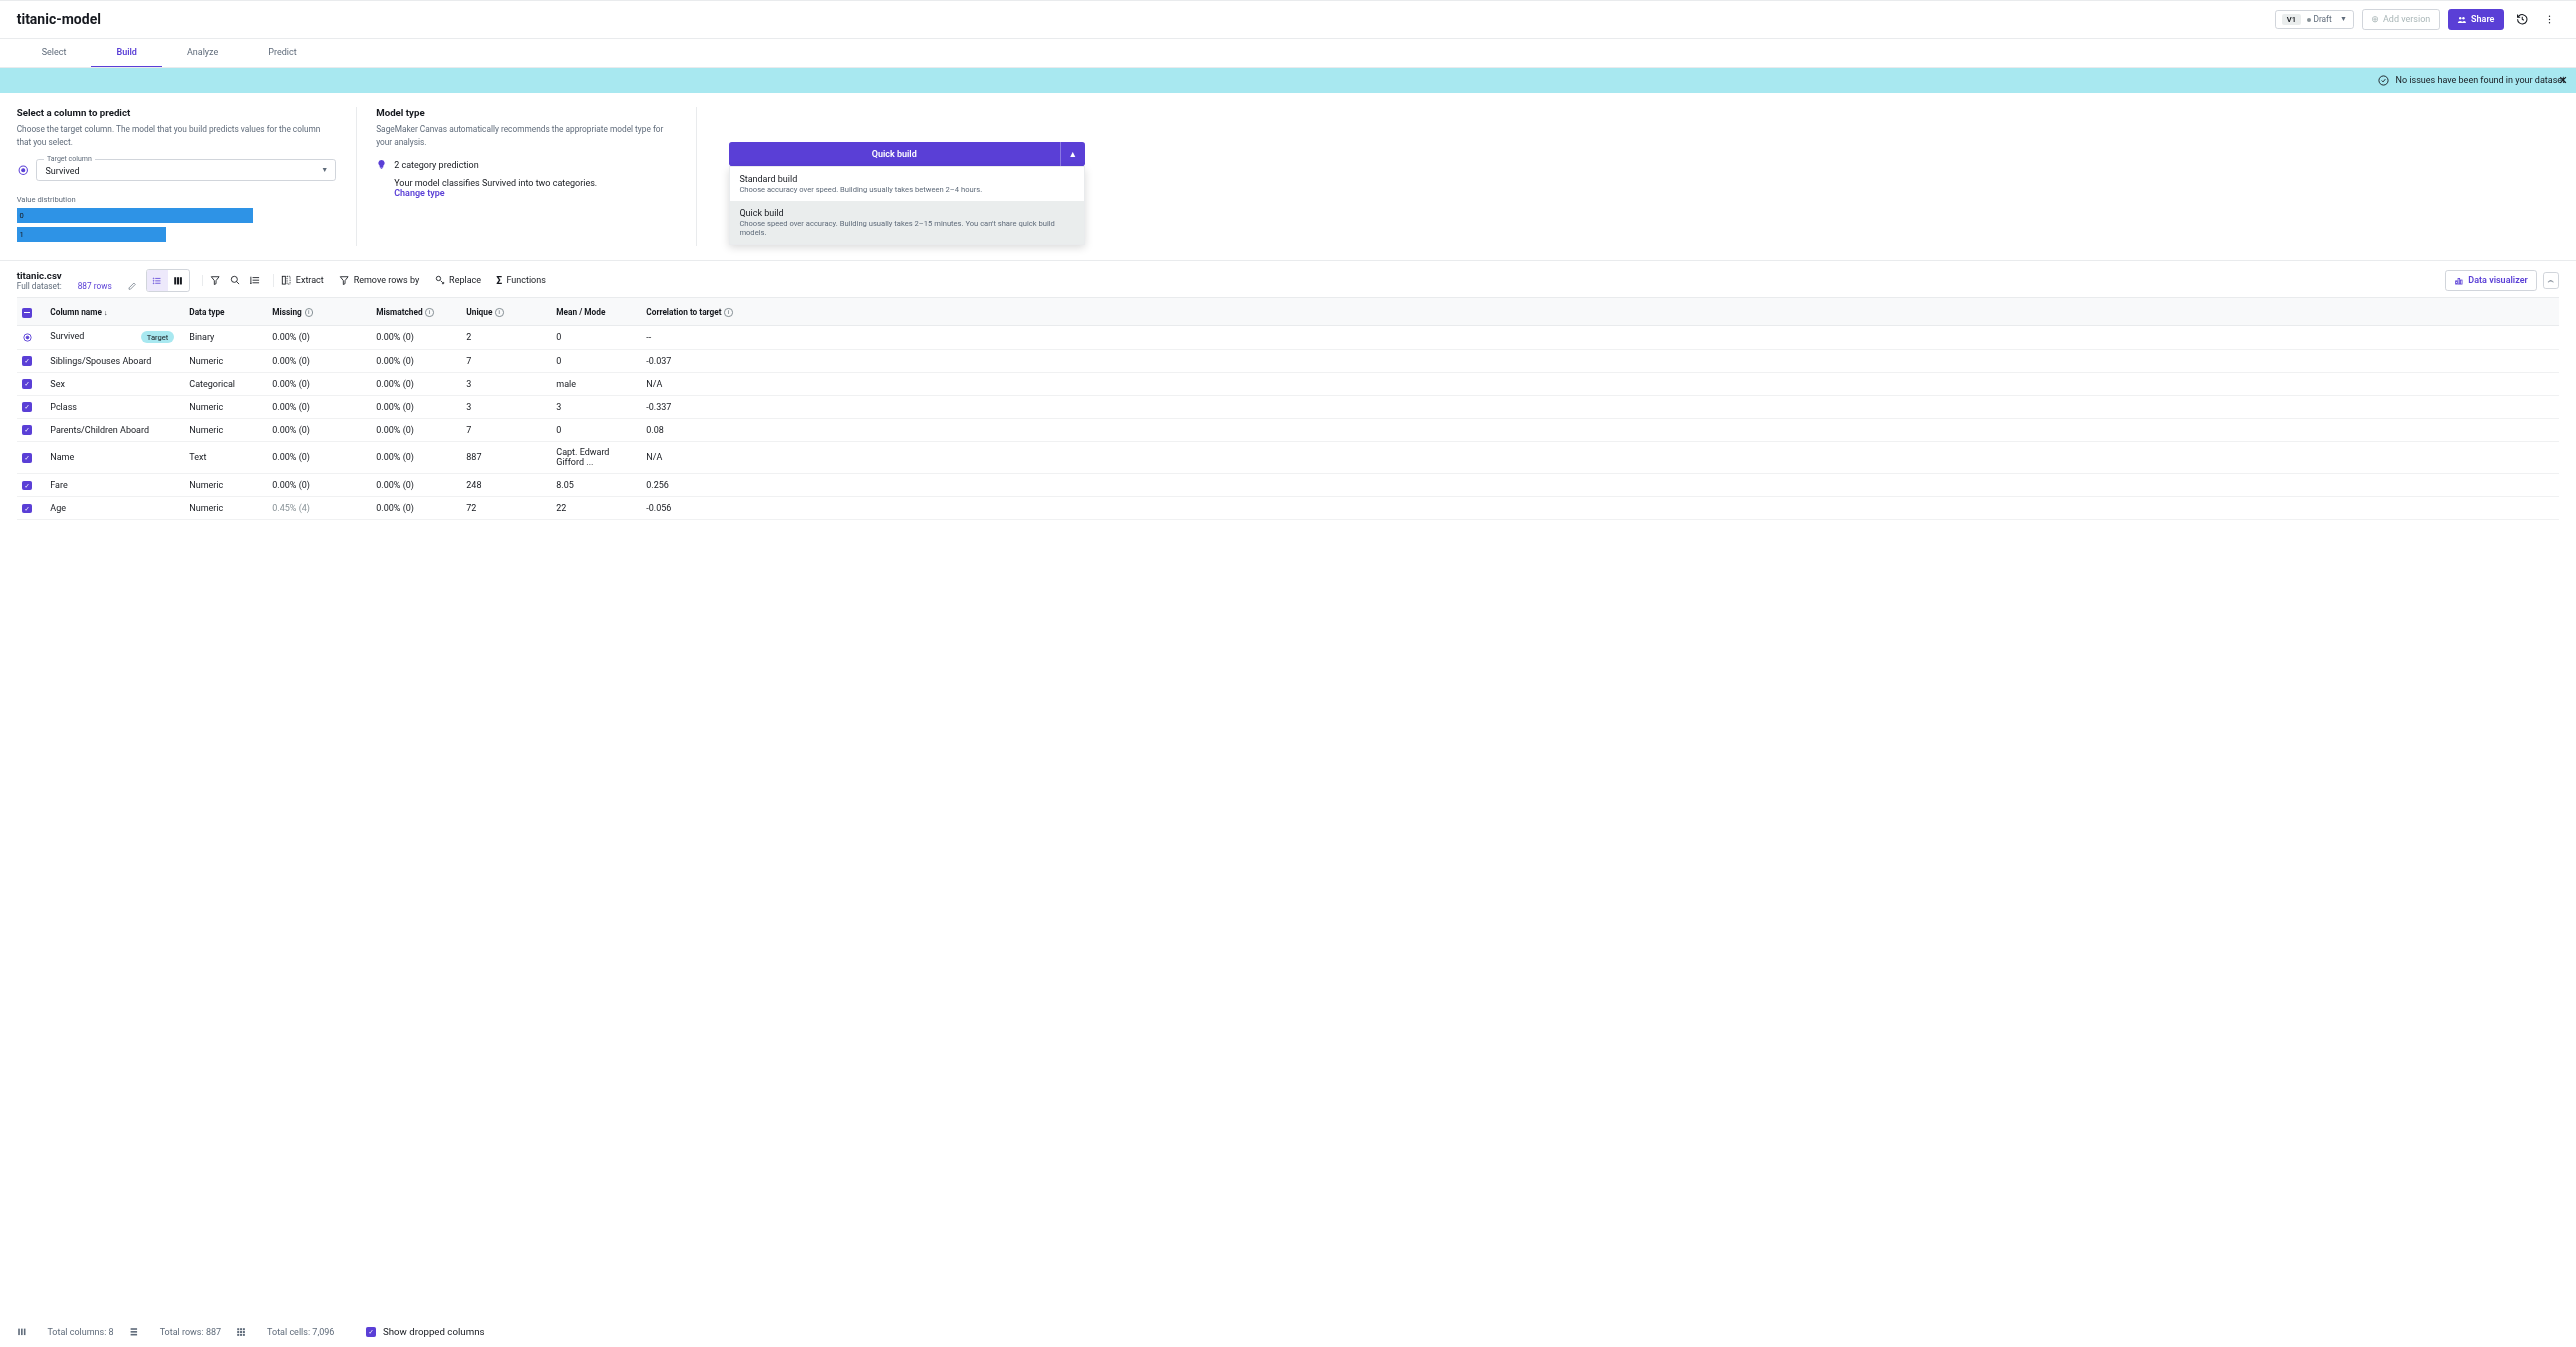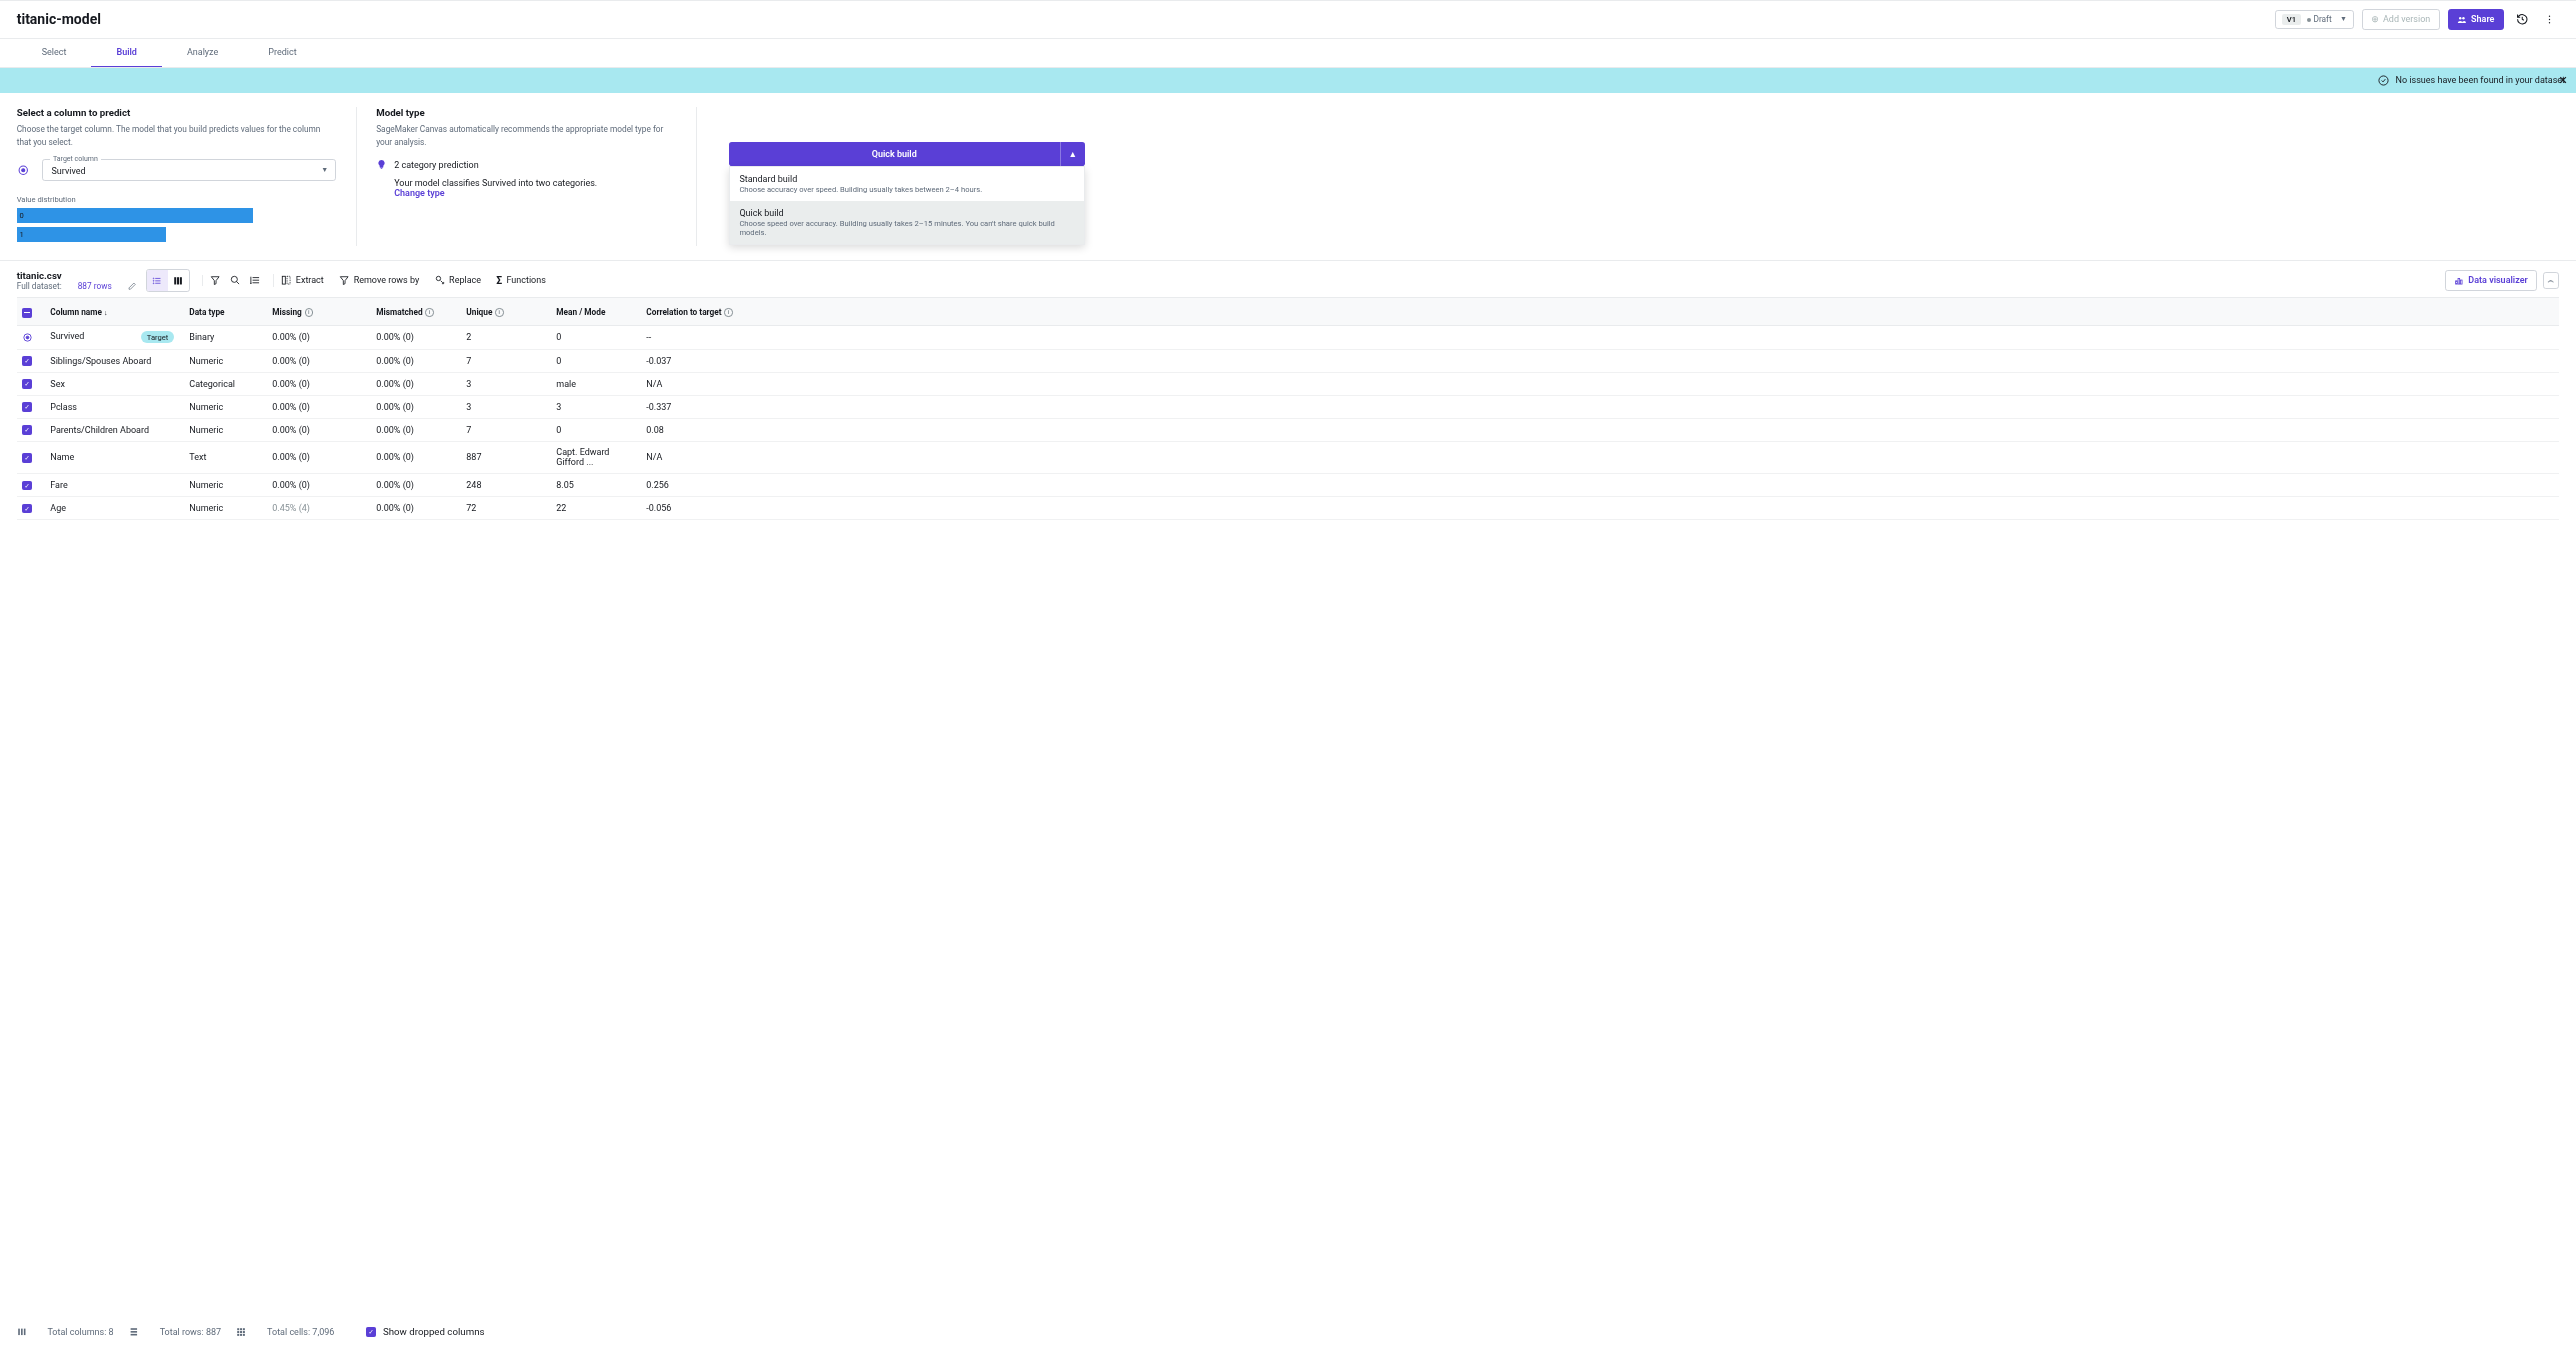--- a/index.html
+++ b/index.html
@@ -21,21 +21,21 @@
 .tab.active { color: #5a3fd6; border-bottom-color: #5a3fd6; font-weight: 600; }
 .banner { display: flex; align-items: center; gap: 7px; padding: 7px 11px; background: #a8e8f0; position: relative; justify-content: flex-end; }
 .banner-close { position: absolute; right: 8.3px; cursor: pointer; color: #16191f; font-size: 11px; }
 .panels { display: flex; padding: 14px 16.7px; gap: 0; border-bottom: 0.7px solid #e9ebed; position: relative; }
 .panel { padding-right: 19.5px; }
 .panel-left { width: 340px; border-right: 0.7px solid #e9ebed; }
 .panel-mid { width: 340px; padding-left: 19.5px; border-right: 0.7px solid #e9ebed; }
 .panel-right { flex: 1; padding-left: 32px; position: relative; display: flex; align-items: flex-start; justify-content: flex-start; }
 .panel-title { font-size: 9.7px; font-weight: 700; margin-bottom: 5.6px; }
 .panel-desc { font-size: 8.3px; color: #5f6b7a; line-height: 1.5; margin-bottom: 11px; }
-.select-row { display: flex; align-items: center; gap: 13px; }
+.select-row { display: flex; align-items: center; gap: 7px; }
 .target-icon { color: #5a3fd6; }
 .select-box { flex: 1; position: relative; border: 0.7px solid #d1d5db; border-radius: 2.8px; padding: 5.6px 8.3px 4.2px; }
 .select-label { position: absolute; top: -4.9px; left: 7px; background: #fff; padding: 0 2.8px; font-size: 7px; color: #5f6b7a; }
 .select-value { font-size: 9px; }
 .select-chevron { position: absolute; right: 7px; top: 50%; transform: translateY(-50%); font-size: 7px; color: #5f6b7a; }
 .value-dist { margin-top: 14px; }
 .value-dist-label { font-size: 7.6px; color: #5f6b7a; margin-bottom: 4.2px; }
 .bar { height: 15.3px; background: #2e93e6; color: #16191f; font-size: 7.6px; padding-left: 2.8px; display: flex; align-items: center; margin-bottom: 3.5px; }
 .bar.full { width: 236px; }
 .bar.partial { width: 149px; }

